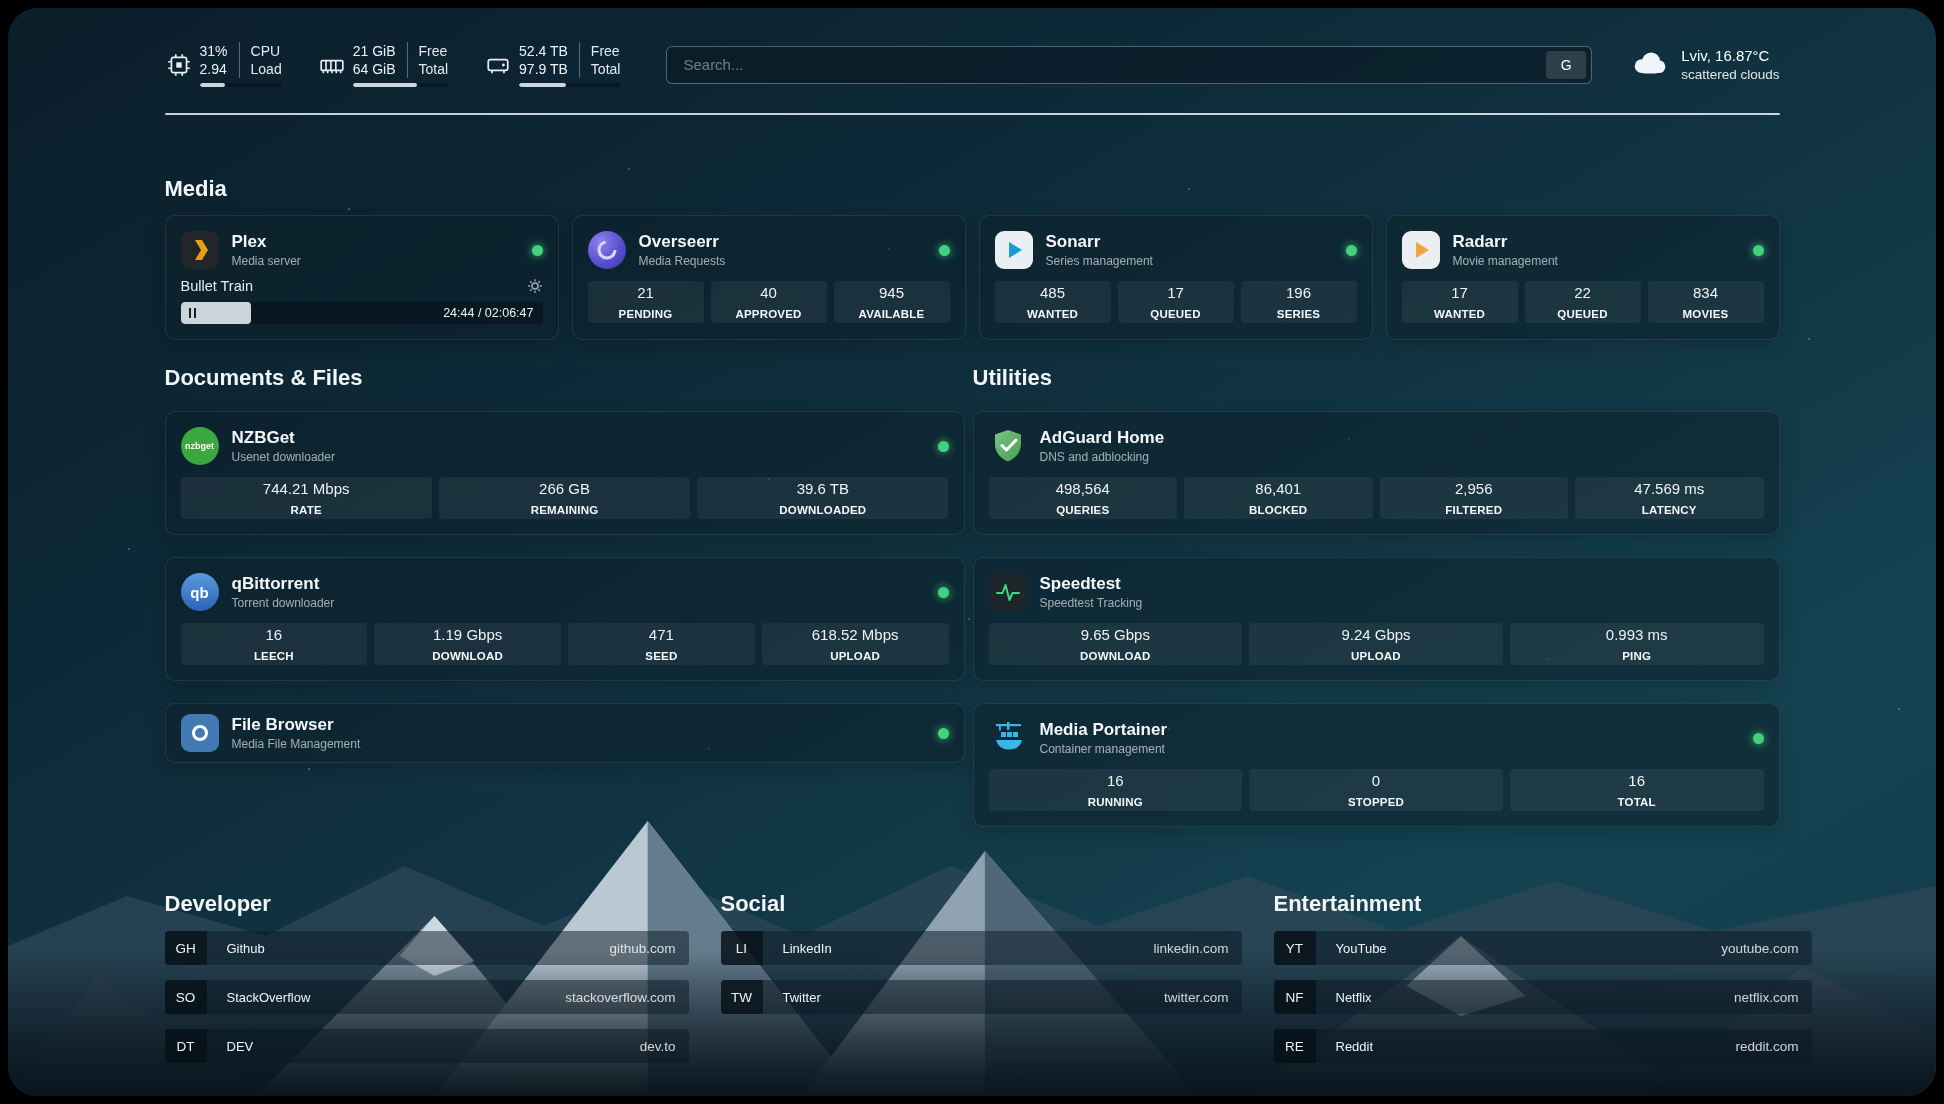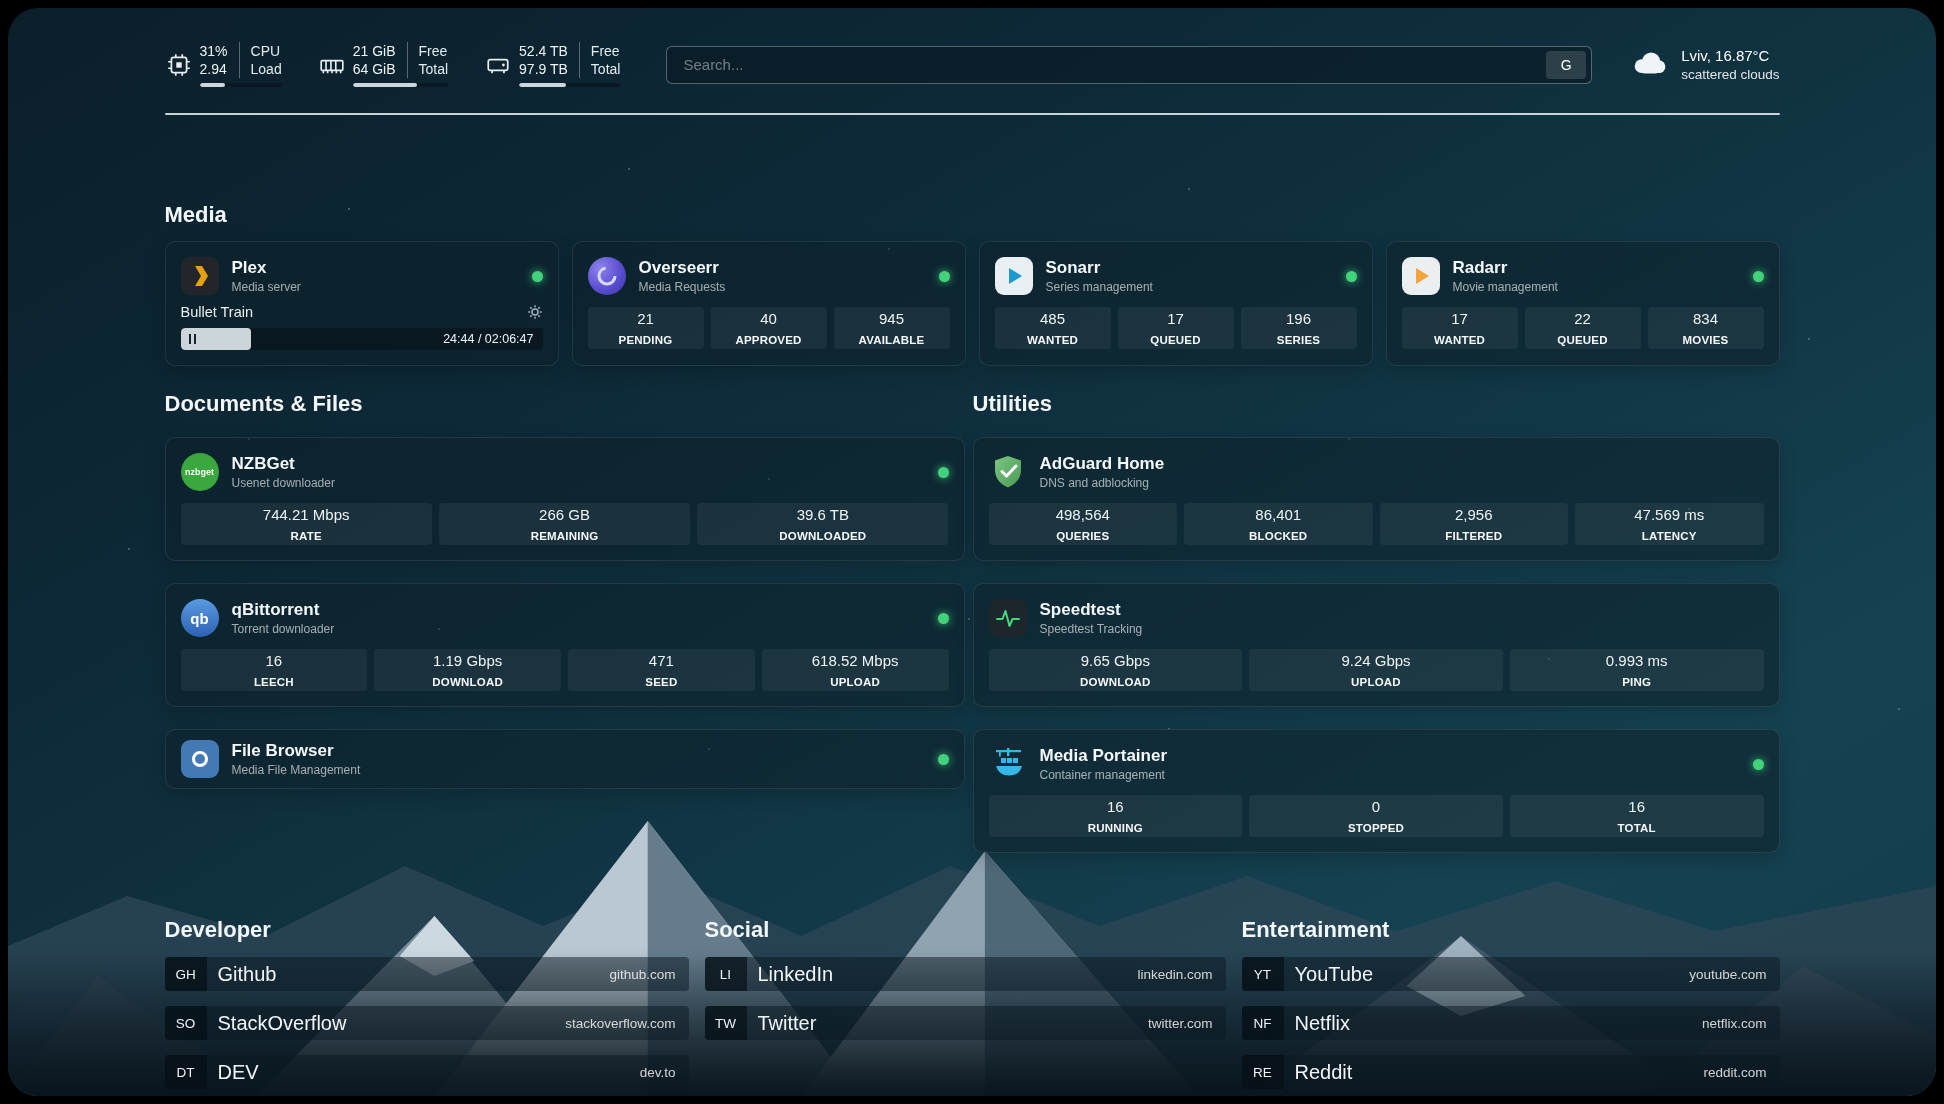--- a/index.html
+++ b/index.html
@@ -52,21 +52,21 @@
 
   .weather { display:flex; align-items:center; gap:13px; color:#fff; }
   .weather-text { display:flex; flex-direction:column; line-height:19px; }
   .weather-loc { font-size:15px; }
   .weather-cond { font-size:13.5px; color:rgba(255,255,255,.88); }
 
   .divider { margin-top:26px; height:2px; background:rgba(233,242,246,.85); border-radius:1px; }
 
   
   .section-heading { margin:0; font-size:22px; font-weight:700; color:#f2f6f8; }
-  .media-section { margin-top:87px; }
+  .media-section { margin-top:61px; }
   .media-row { margin-top:13px; display:grid; grid-template-columns:repeat(4,1fr); gap:13px; align-items:stretch; }
 
   .card { background:rgba(13,32,42,.55); border:1px solid rgba(255,255,255,.09); border-radius:10px;
     padding:15px; box-shadow:0 6px 18px rgba(0,0,0,.18); }
   .card-header { display:flex; align-items:center; gap:13px; }
   .app-icon { width:38px; height:38px; flex:0 0 38px; display:flex; align-items:center; justify-content:center; position:relative; }
   .app-titles { display:flex; flex-direction:column; }
   .app-title { font-size:17px; font-weight:600; color:#f4f8fa; }
   .app-subtitle { font-size:12px; color:rgba(255,255,255,.62); margin-top:2px; }
   .status-dot { margin-left:auto; width:11px; height:11px; border-radius:50%; background:#43d17c;
@@ -98,27 +98,27 @@
   .overseerr-bg { background:radial-gradient(circle at 32% 30%, #8e82ec, #5a4fd0 55%, #3d35a6 100%); border-radius:50%; }
   .sonarr-bg { background:#e9f0f4; border-radius:9px; }
   .radarr-bg { background:#eceff2; border-radius:9px; }
   .nzbget-bg { background:#3aa83e; border-radius:50%; color:#fff; font-size:9px; font-weight:700; }
   .qb-bg { background:linear-gradient(#5a9ae0,#2d62b5); border-radius:50%; color:#fff; font-size:15px; font-weight:700; }
   .filebrowser-bg { background:#4379b5; border-radius:9px; }
   .fb-ring { width:16px; height:16px; border:3px solid #fff; border-radius:50%; }
   .speedtest-bg { background:#1c262b; border-radius:9px; }
 
   
-  .links-row { margin-top:42px; display:grid; grid-template-columns:524px 521px 538px; column-gap:16px; align-items:start; }
+  .links-row { margin-top:42px; display:grid; grid-template-columns:524px 521px 538px; column-gap:32px; align-items:start; }
   .link-col .section-heading { margin-bottom:14px; }
   .link-row { display:flex; align-items:center; height:34px; background:rgba(10,24,33,.5); border-radius:4px;
     margin-bottom:15px; overflow:hidden; text-decoration:none; cursor:pointer; }
   .link-abbr { width:42px; align-self:stretch; background:rgba(5,13,19,.66); color:#eef3f6; font-size:13.5px;
     display:flex; align-items:center; justify-content:center; flex:0 0 42px; }
-  .link-name { margin-left:11px; font-size:20px; color:#f0f5f8; }
+  .link-name { margin-left:20px; font-size:13px; color:#f0f5f8; }
   .link-url { margin-left:auto; margin-right:13px; font-size:13.5px; color:rgba(255,255,255,.8); }
 </style>
 </head>
 <body>
 
 <div class="frame">
 
   <svg class="mountains" viewBox="0 0 1944 480" preserveAspectRatio="none">
     <defs>
       <linearGradient id="fgGrad" x1="0" y1="0" x2="0" y2="1">

